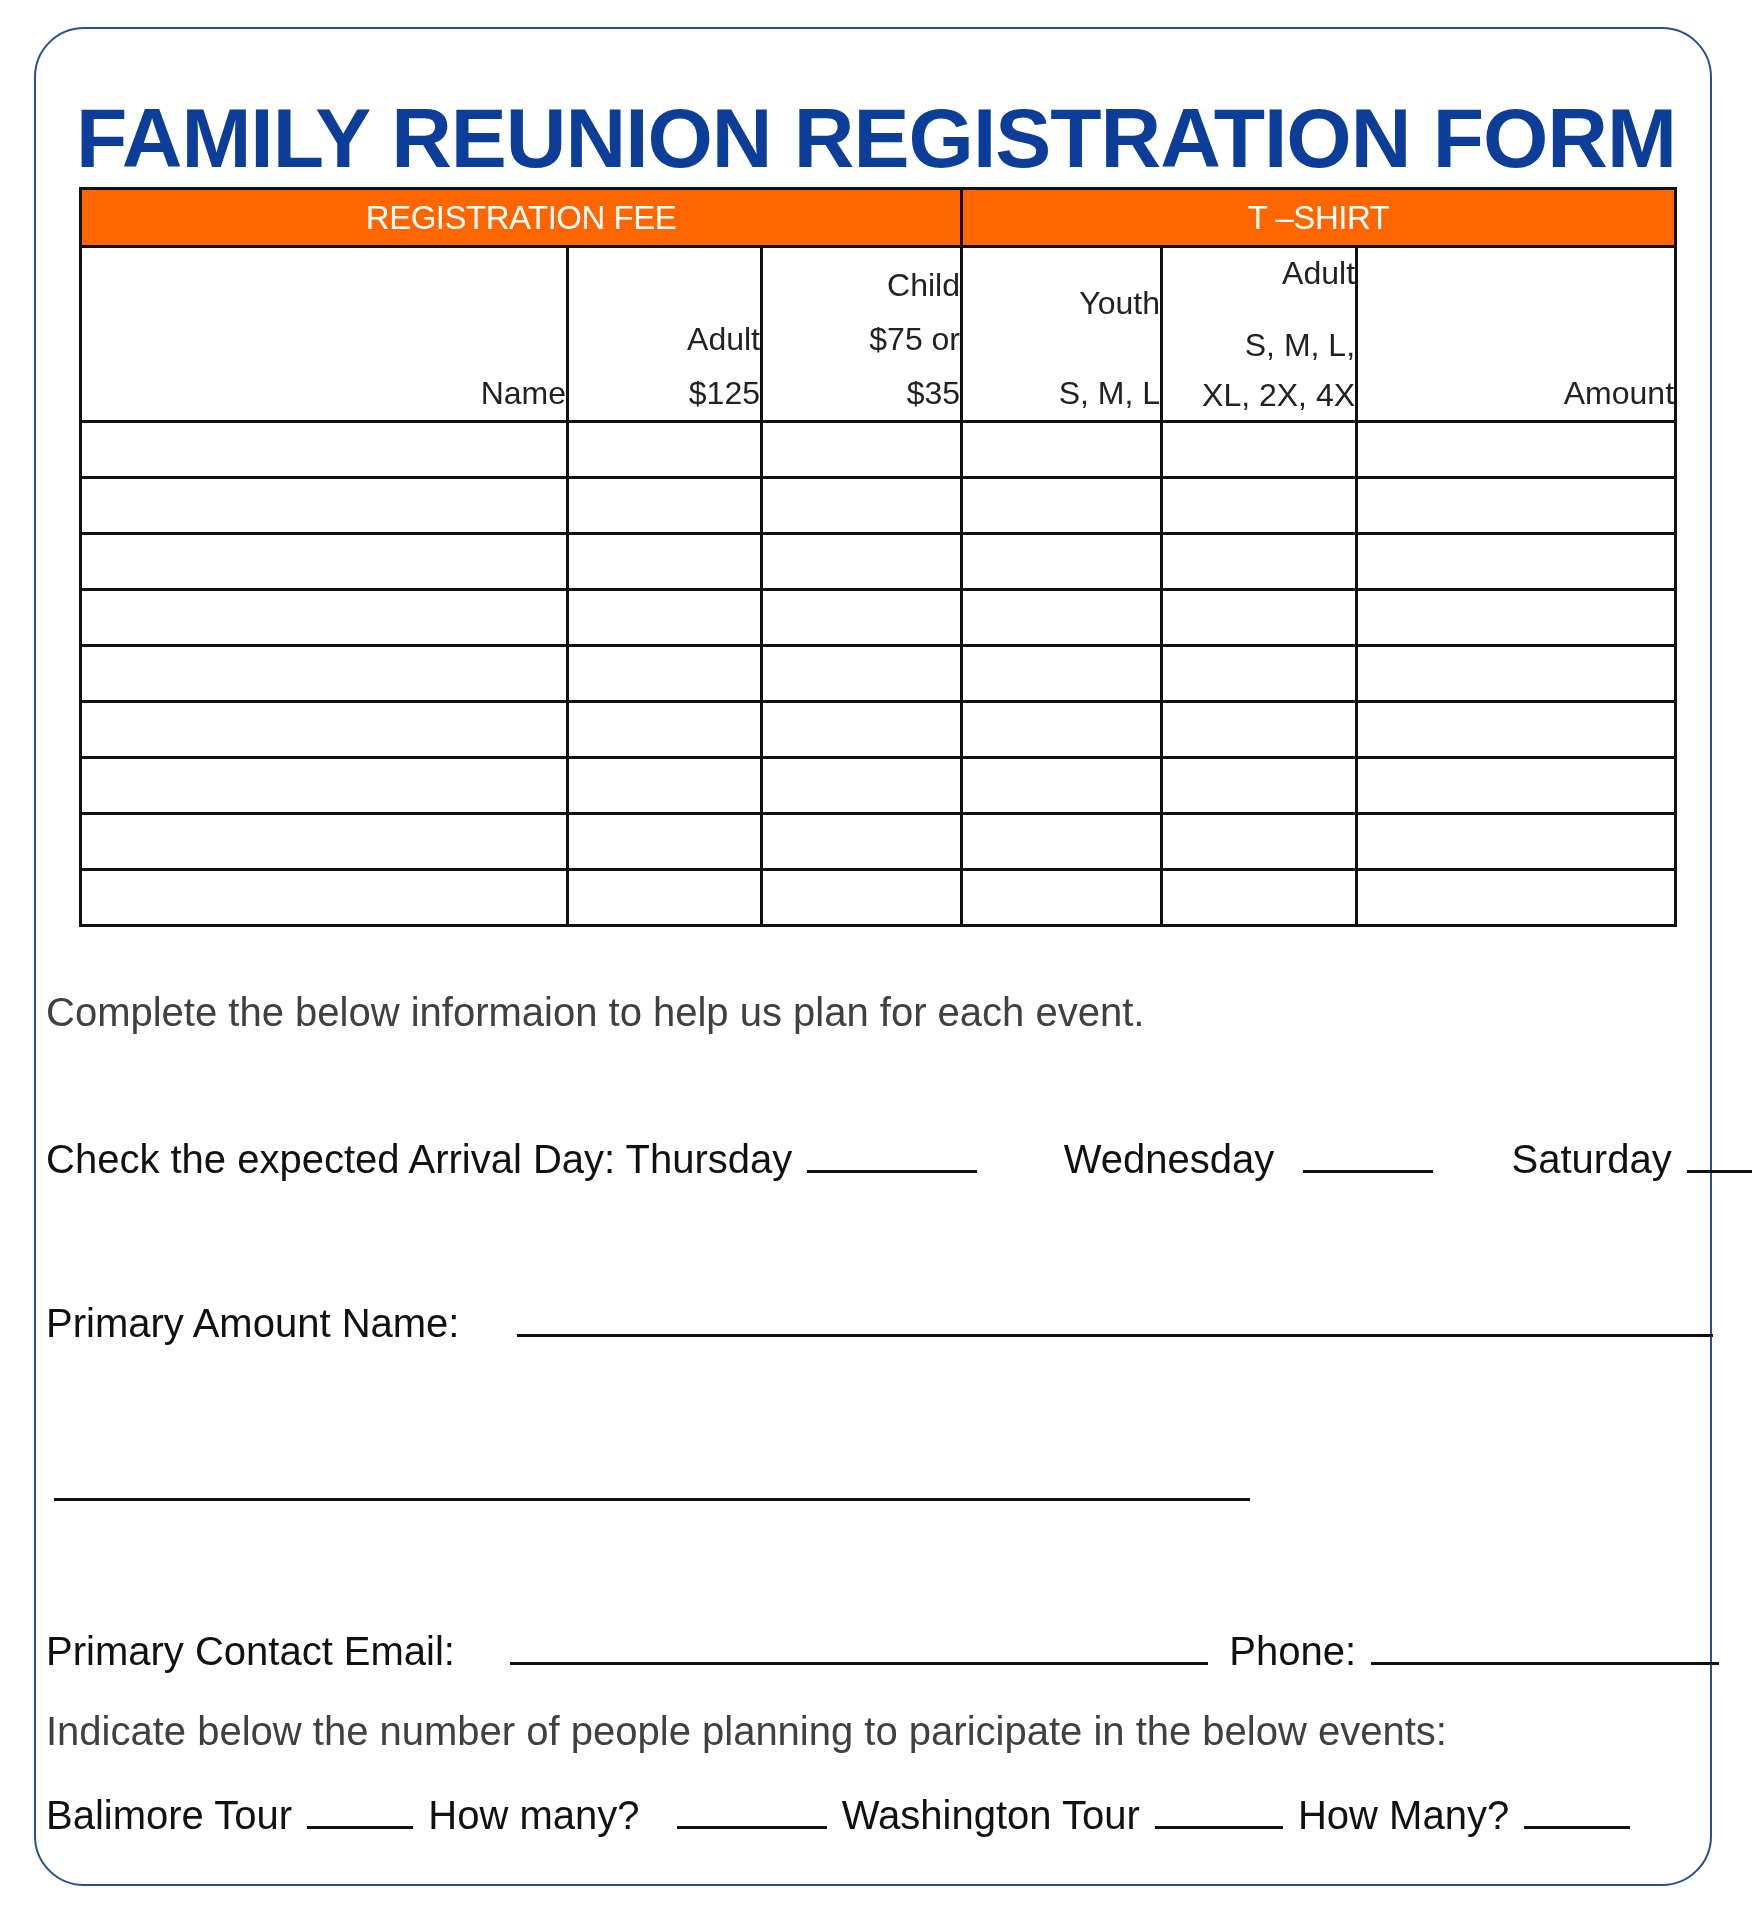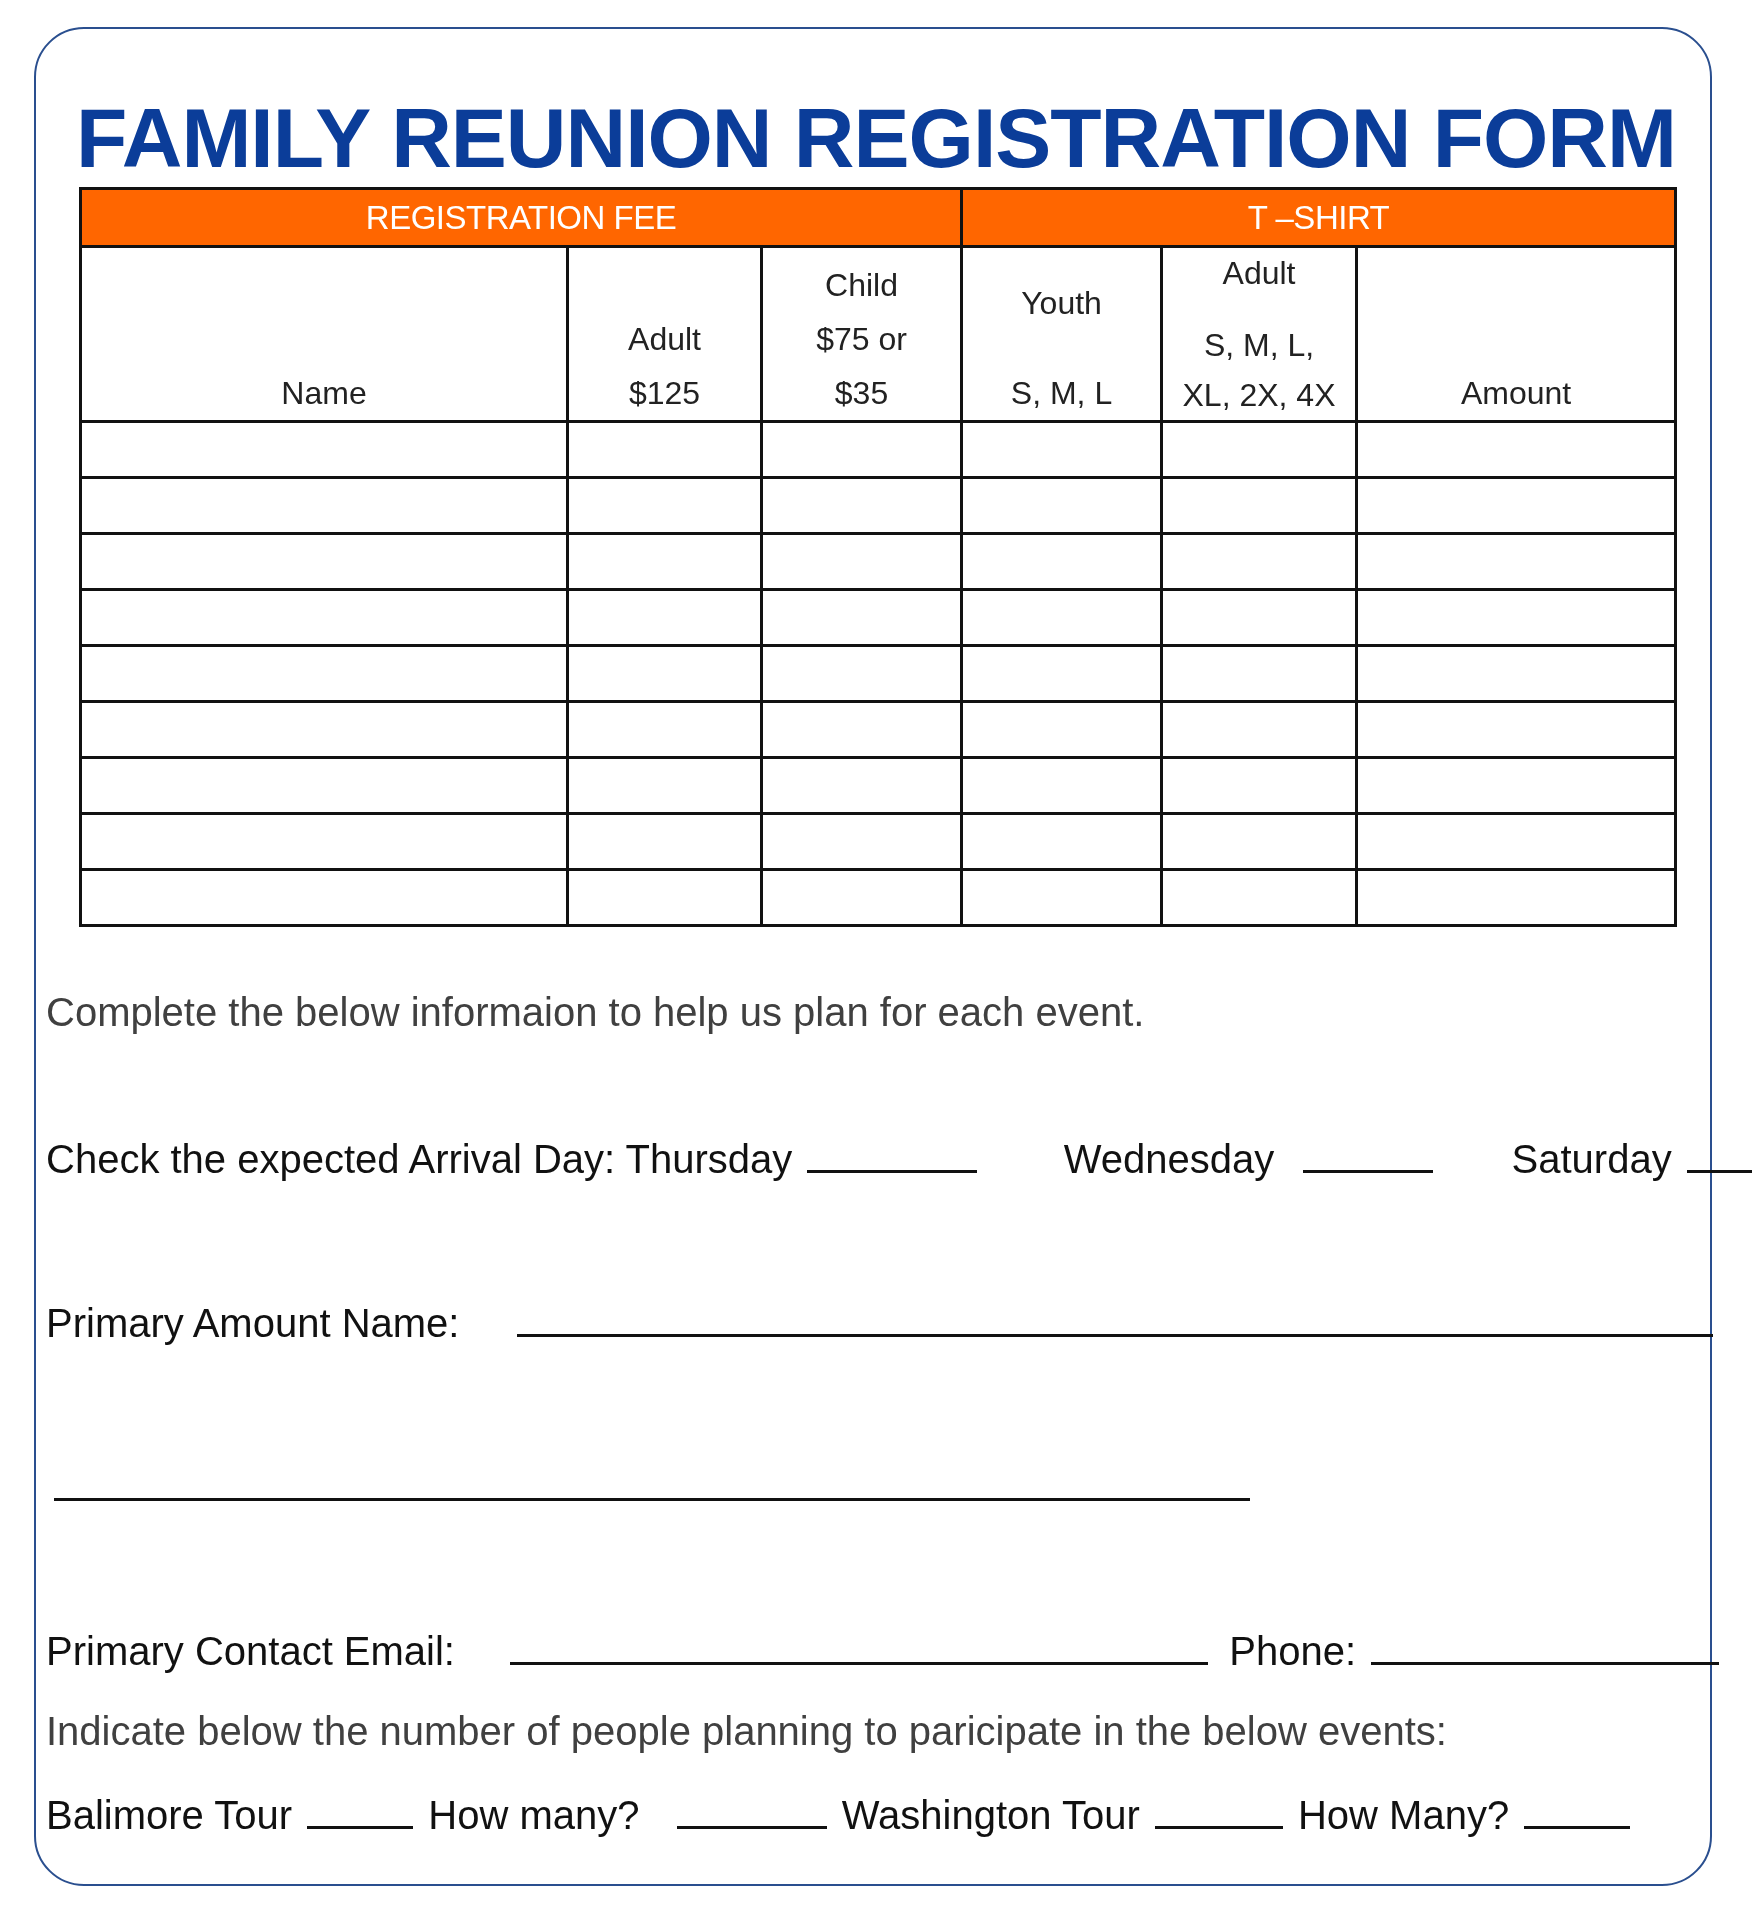--- a/index.html
+++ b/index.html
@@ -8,21 +8,21 @@
   .frame { position:absolute; left:34px; top:27px; width:1678px; height:1859px;
            border:2px solid #2a4f8f; border-radius:50px; box-sizing:border-box; }
   .title { position:absolute; left:0; top:58px; width:1752px; text-align:center;
            font-weight:bold; font-size:84px; letter-spacing:-1px; color:#0b3d99;
            font-family:"Liberation Sans", sans-serif;margin-top:32px; }
   table.reg { position:absolute; left:79px; top:187px; width:1595px;
               border-collapse:collapse; table-layout:fixed; }
   table.reg td, table.reg th { border:3px solid #111; padding:0; }
   .hdr-orange th { background:#ff6600; color:#fff; height:55px; font-weight:normal;
                    font-size:33px; letter-spacing:-0.5px; vertical-align:middle; }
-  .colhdr td { height:171px; font-size:32px; color:#222; text-align:center;
+  .colhdr td { height:171px; font-size:32px; color:#222; text-align:right;
                vertical-align:bottom; line-height:54px; padding-bottom:4px; }
   .datarow td { height:53px; }
   .line { position:absolute; left:46px; font-size:40px; color:#111; white-space:nowrap; }
   .blue { color:#404040; }
   .blank { display:inline-block; border-bottom:3px solid #111; height:34px;
            vertical-align:baseline; margin:0 4px; }
   .gap { display:inline-block; }
 </style>
 </head>
 <body>

